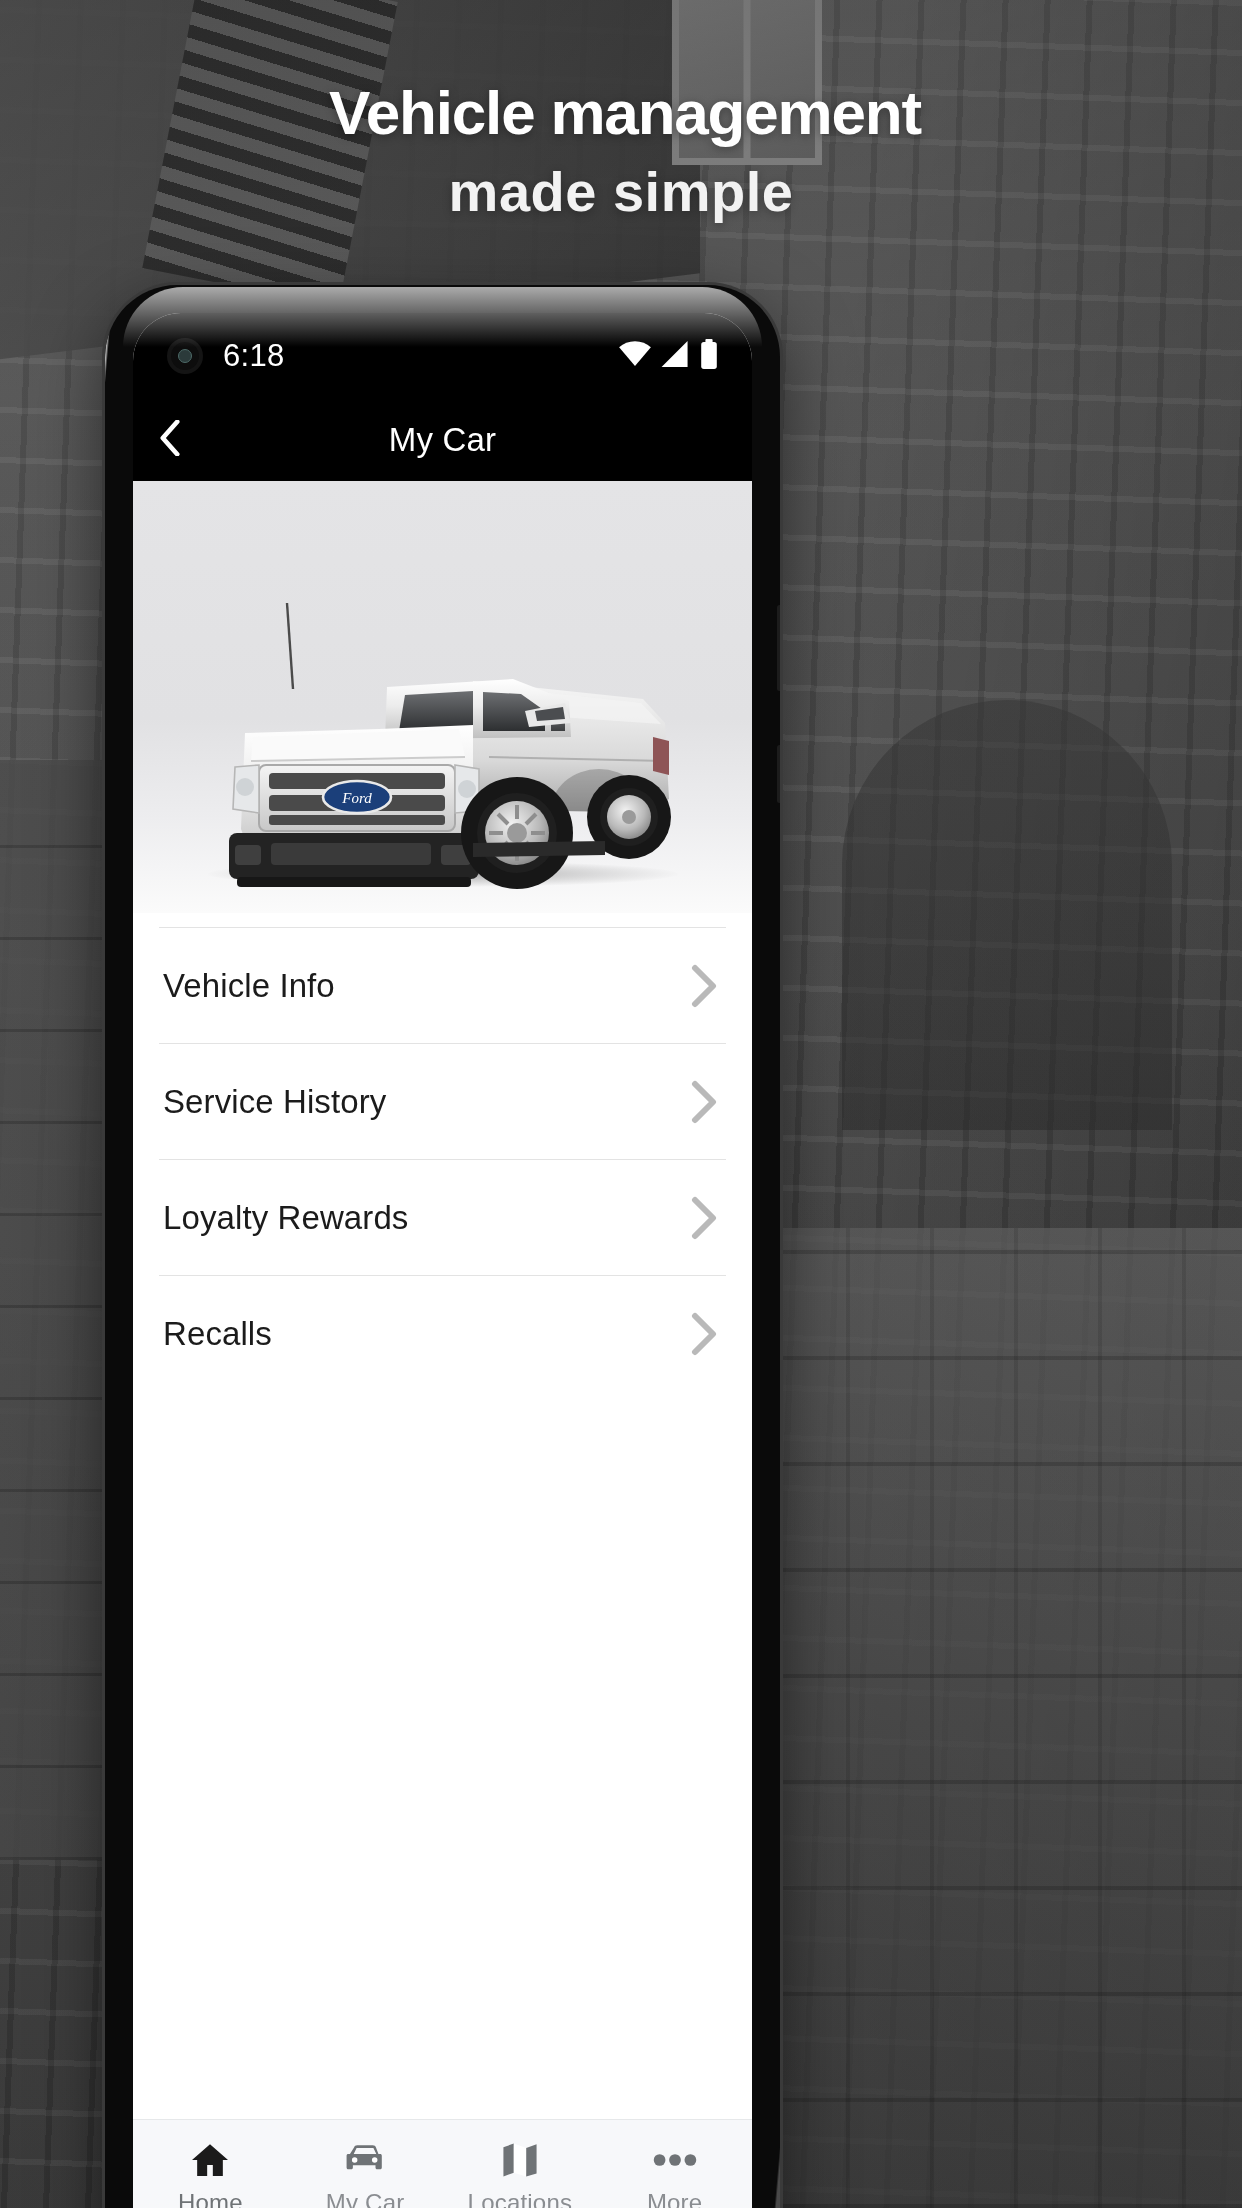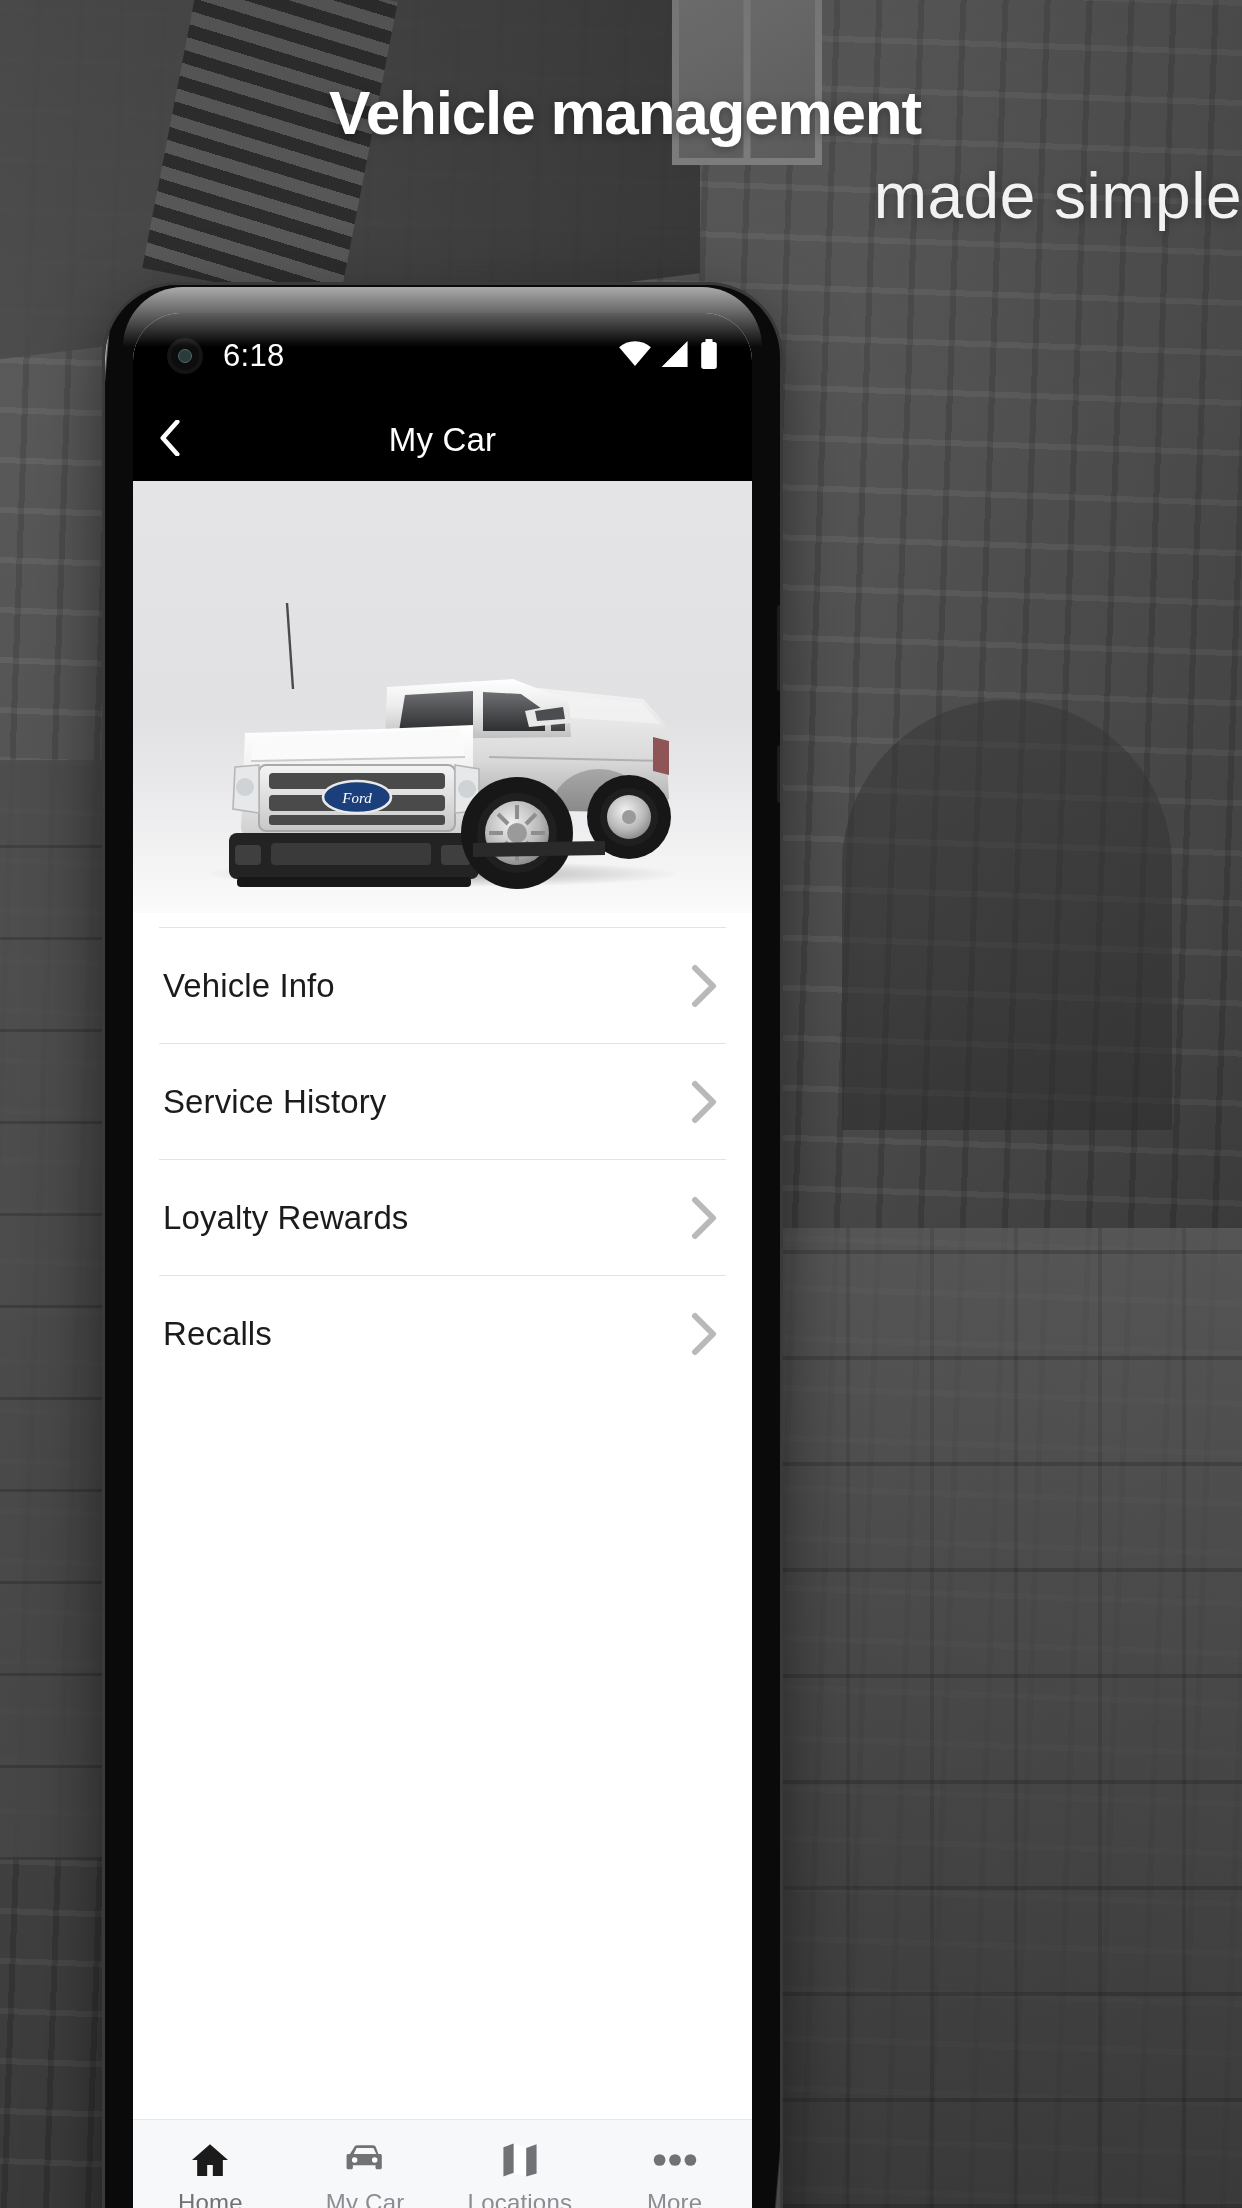--- a/index.html
+++ b/index.html
@@ -90,24 +90,23 @@
     text-align:center; z-index:6;
   }
   .headline{
     font-size:62px; font-weight:800; color:#ffffff;
     letter-spacing:-1.2px; line-height:1.0;
     text-shadow:0 2px 10px rgba(0,0,0,.35);
     margin-left:8px;
   }
   .subheadline{
     margin-top:20px;
-    font-size:64px; font-weight:400; color:#f2f2f2;
+    font-size:56px; font-weight:700; color:#f2f2f2;
     letter-spacing:.5px; line-height:1.0;
     text-shadow:0 2px 10px rgba(0,0,0,.30);
-    text-align:right;
   }
 
   
   .phone{
     position:absolute; left:105px; top:285px;
     width:675px; height:1960px;
     border-radius:72px 72px 0 0;
     background:#0a0a0a;
     box-shadow:0 0 0 3px #3a3a3a, 0 26px 70px rgba(0,0,0,.55);
     z-index:8;

